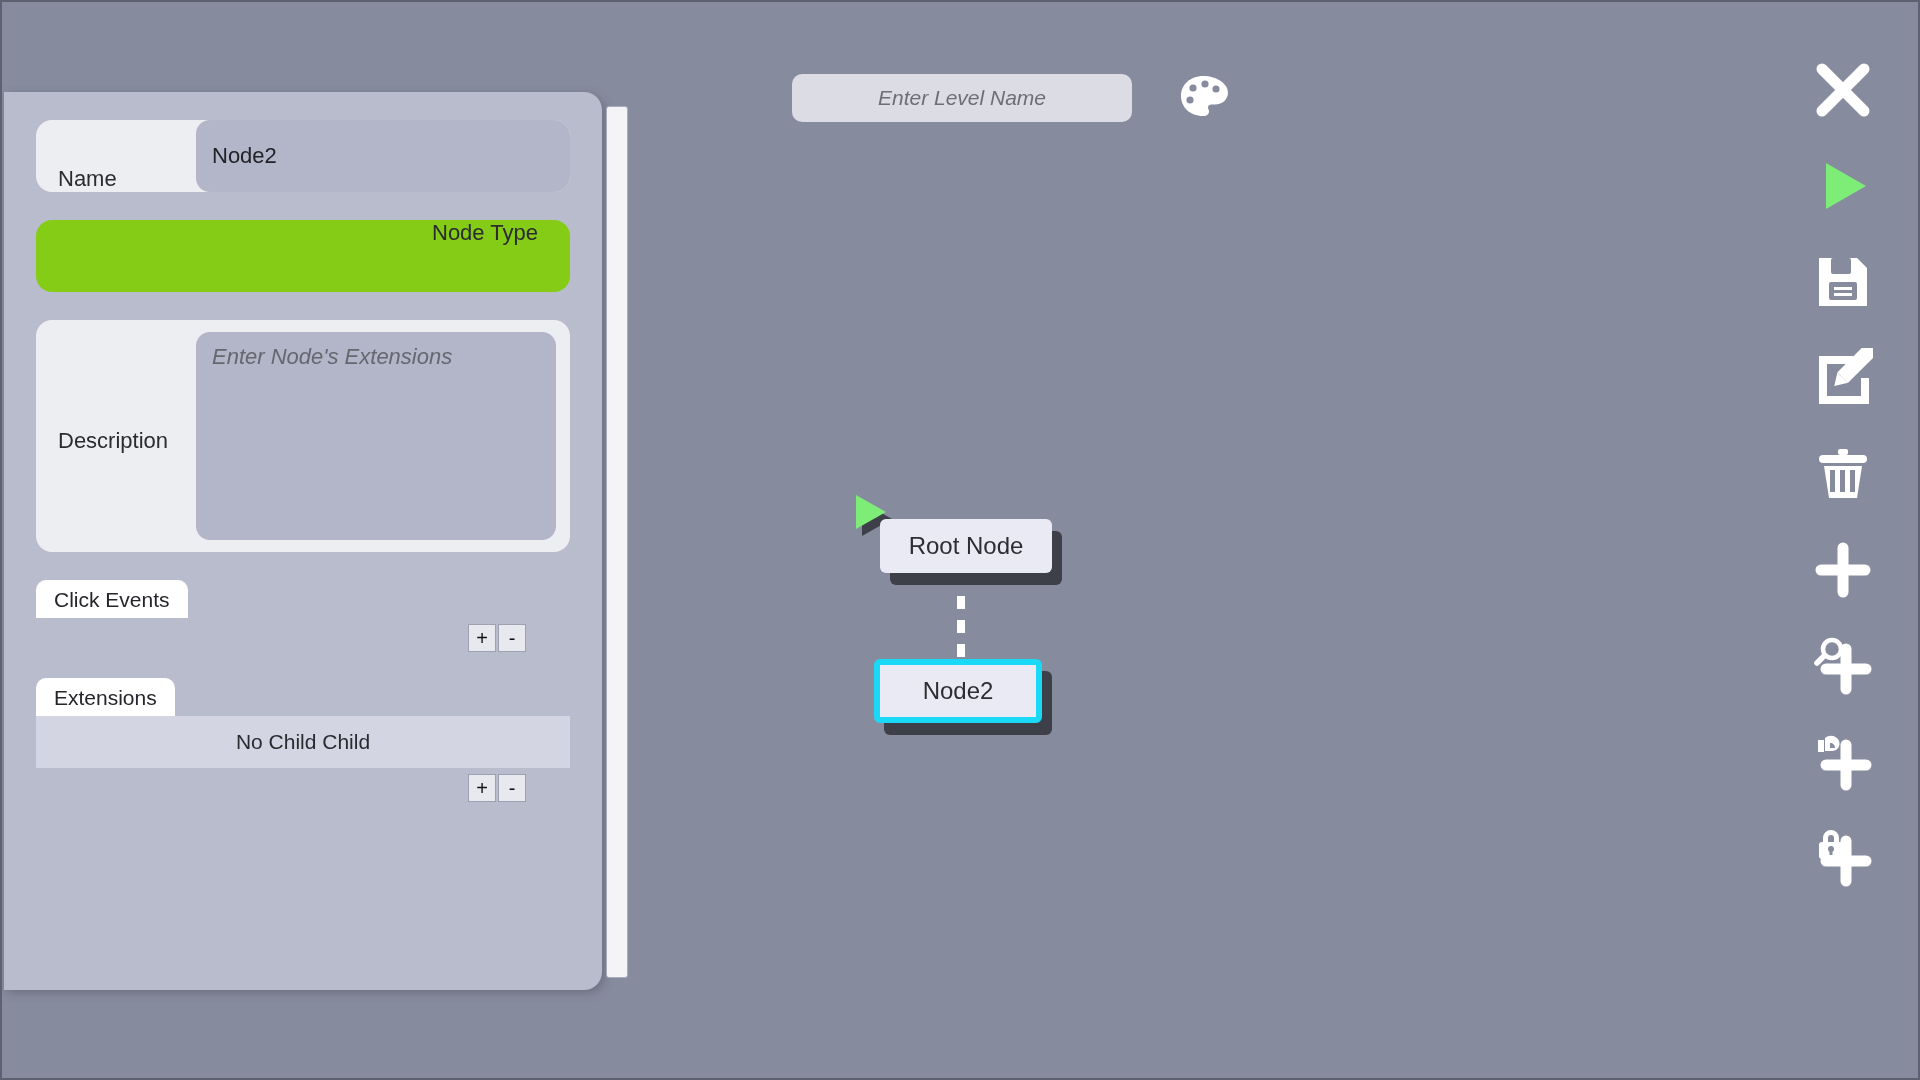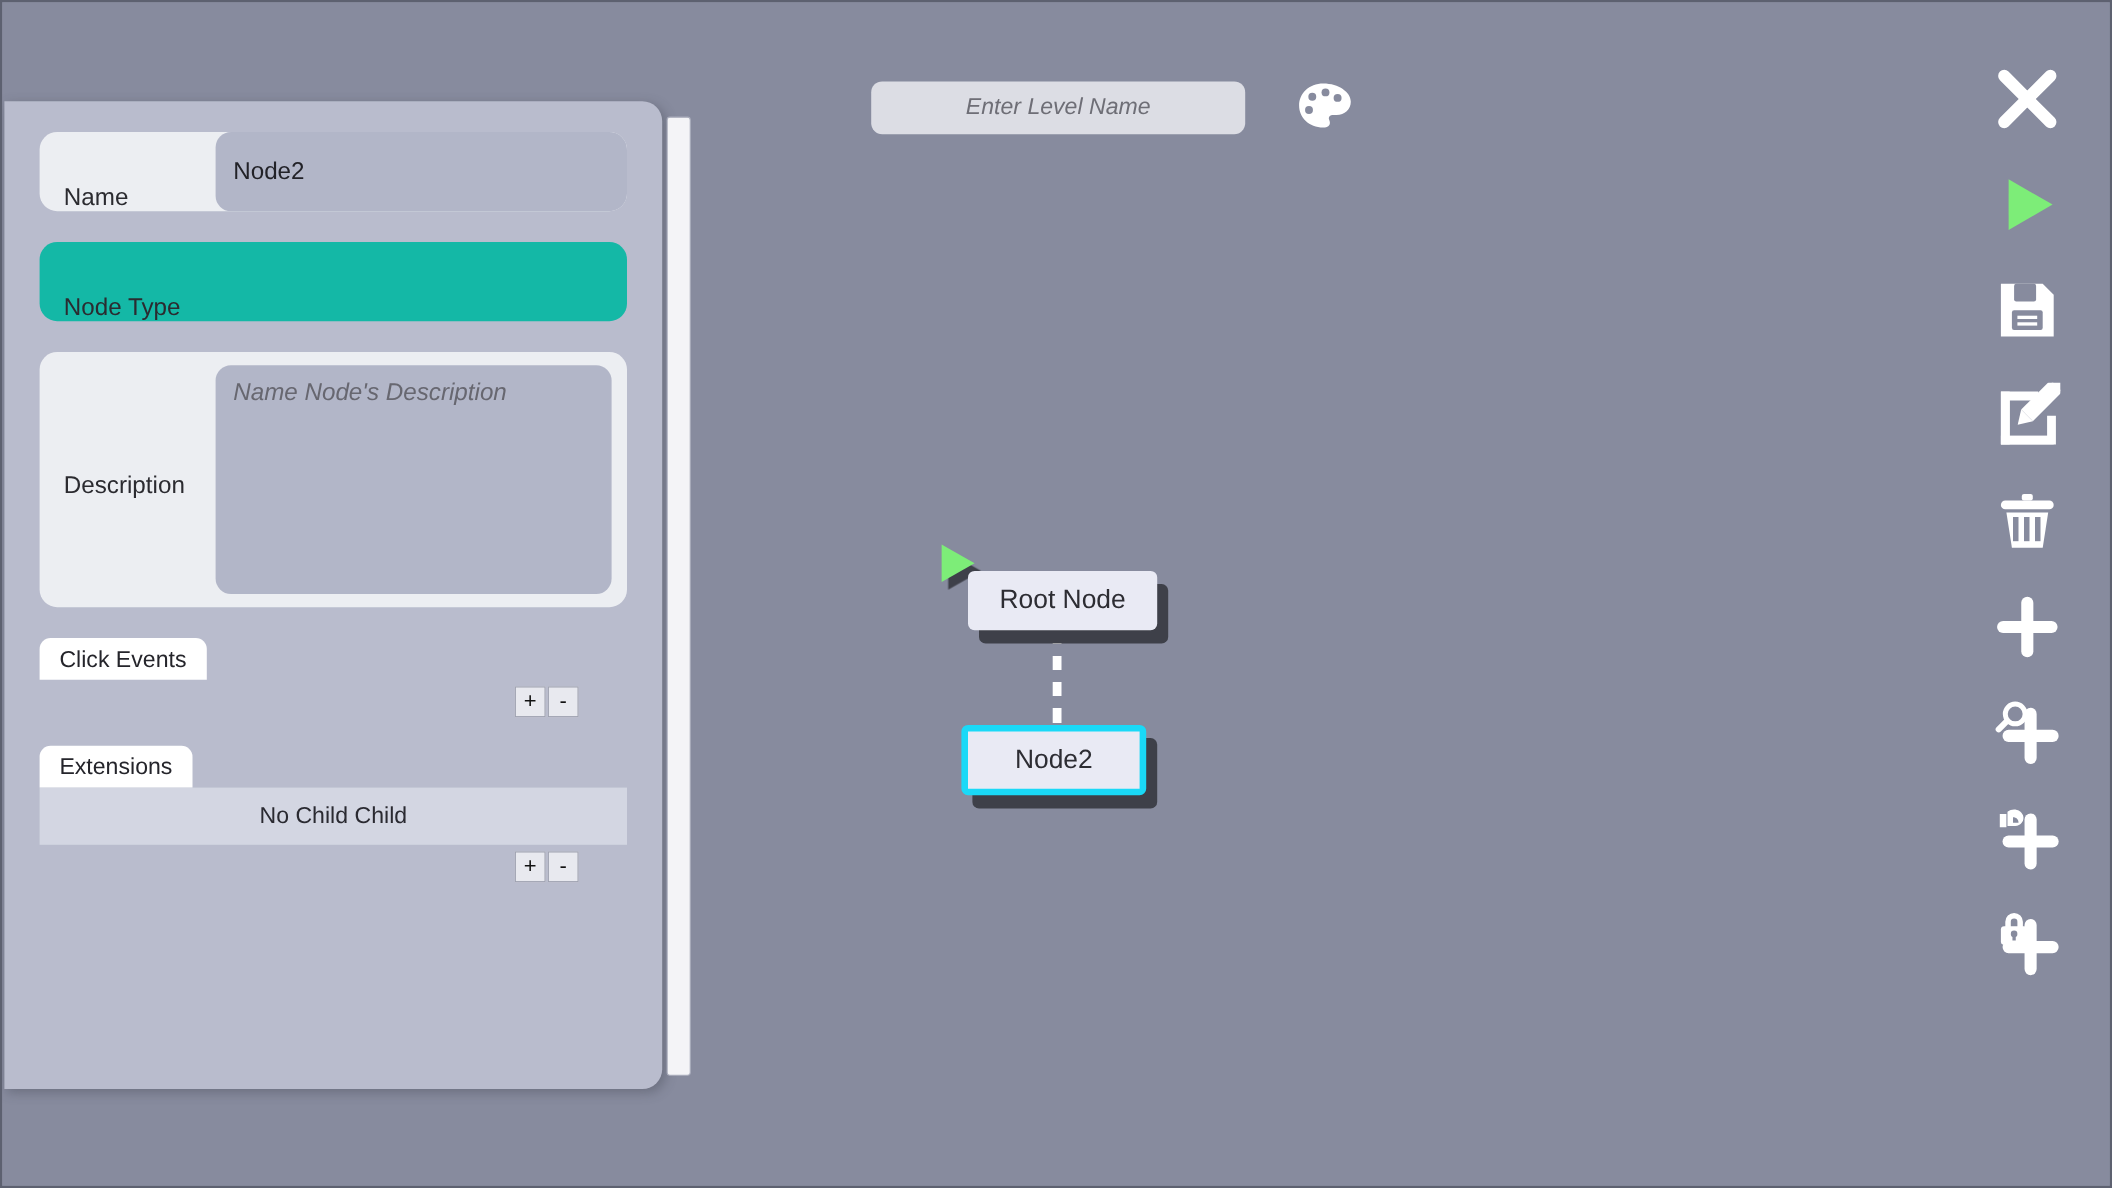--- a/index.html
+++ b/index.html
@@ -45,21 +45,21 @@
     cursor:pointer;
   }
 
   .field-row {
     background:#eceef2;
     border-radius:16px;
     display:flex; align-items:flex-end;
     margin-bottom:28px;
     overflow:hidden;
   }
-  .field-row.alt { background:#14b8a6; }
+  .field-row.alt { background:#84cc16;flex-direction:column; }
   .field-label {
     width:160px; flex:none;
     font-size:22px; color:#2b2b30;
     padding-left:22px;
   }
   .field-value {
     flex:1; align-self:stretch;
     background:#b2b6c8;
     border-radius:14px;
     display:flex; align-items:center;
@@ -182,21 +182,21 @@
     <div class="field-label">Name</div>
     <div class="field-value">Node2</div>
   </div>
 
   <div class="field-row alt" id="row-type">
     <div class="field-label">Node Type</div>
   </div>
 
   <div class="field-row" id="row-desc">
     <div class="field-label">Description</div>
-    <div class="field-value" id="desc-value">Name Node's Description</div>
+    <div class="field-value" id="desc-value">Enter Node's Extensions</div>
   </div>
 
   <div class="section">
     <div class="section-tab">Click Events</div>
     <div class="section-buttons">
       <div class="mini-btn">+</div>
       <div class="mini-btn">-</div>
     </div>
   </div>
 

